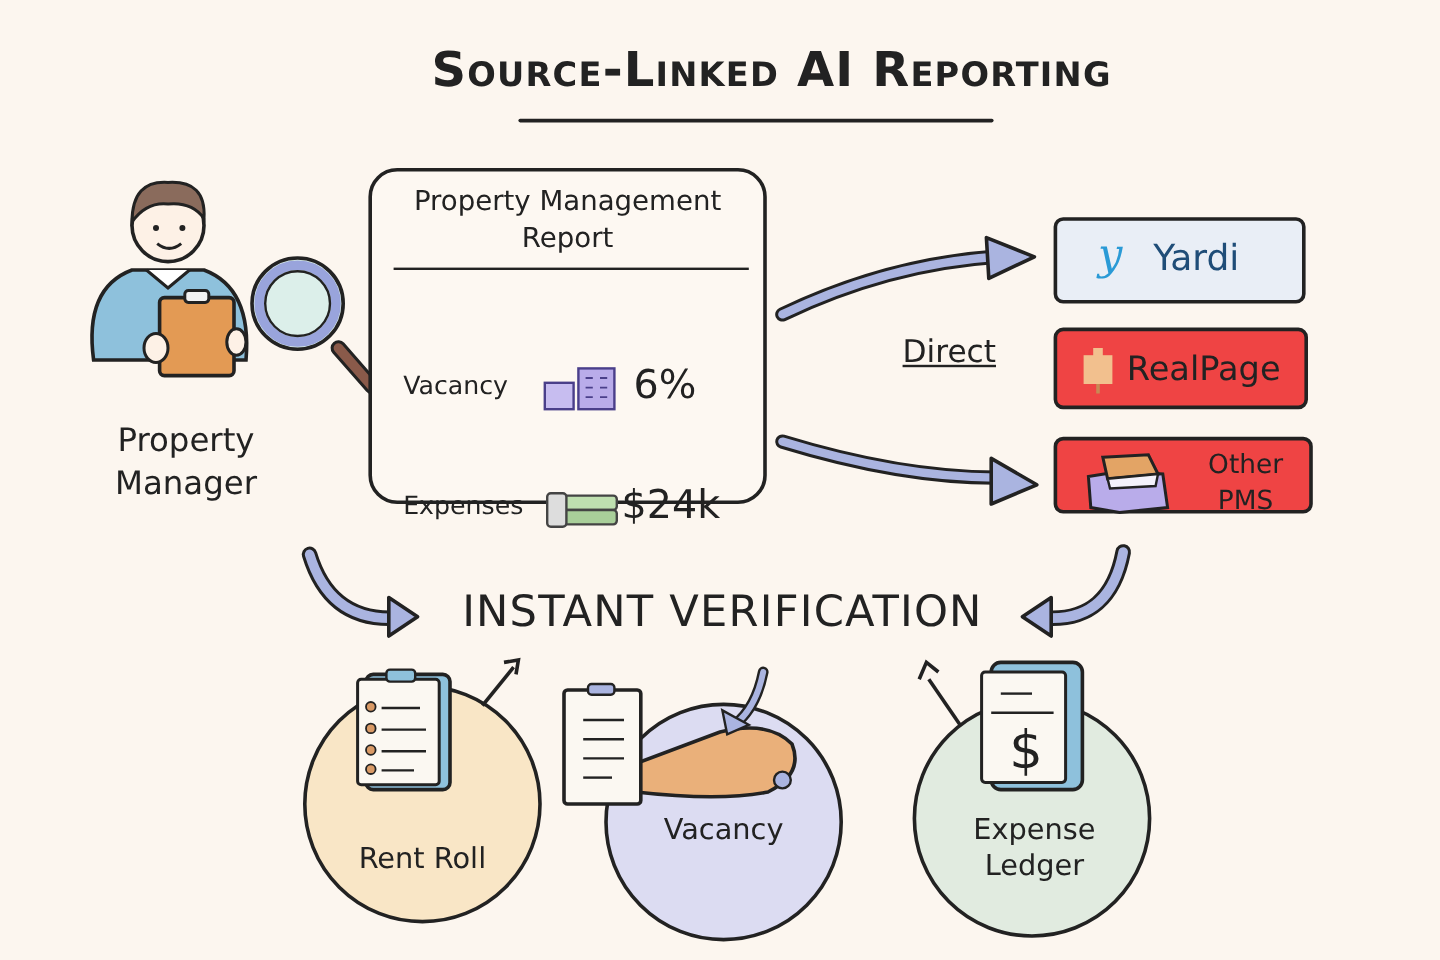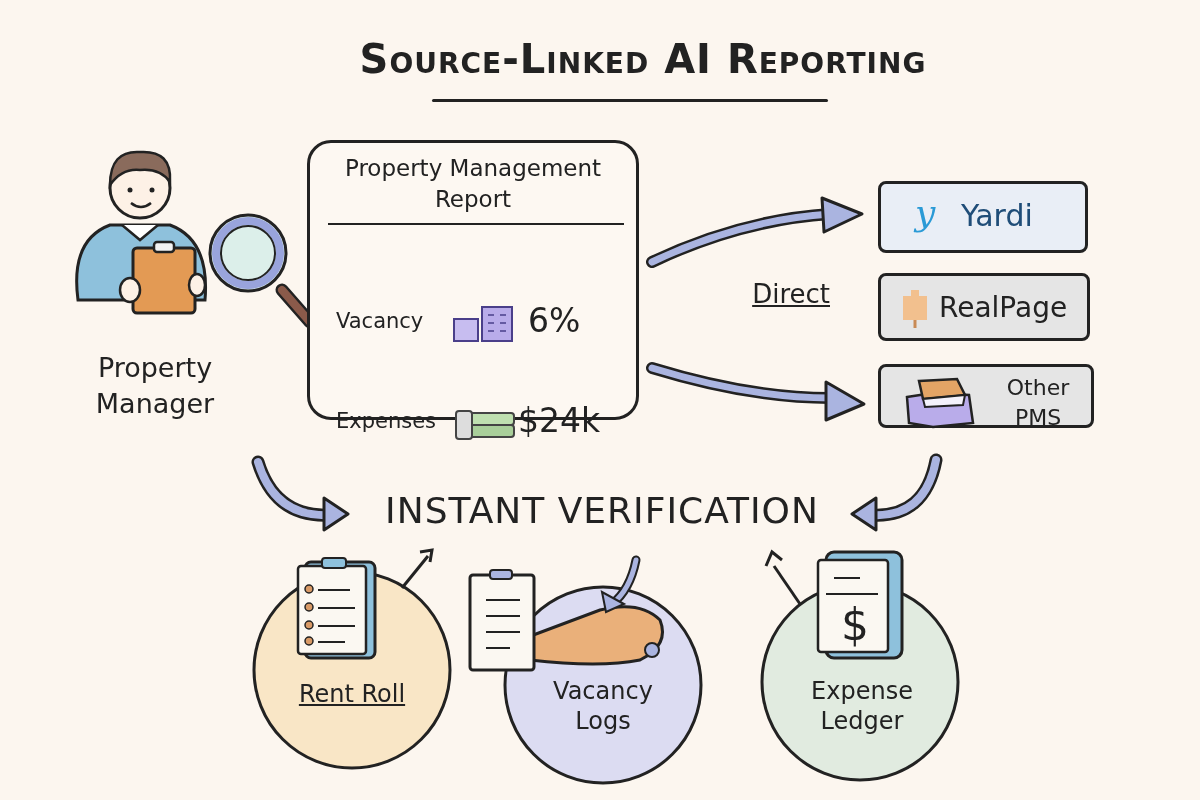--- a/index.html
+++ b/index.html
@@ -27,21 +27,21 @@
     border:3px solid #222; border-radius:24px; background:#fdf8f2; box-sizing:border-box;
   }
   #report-title { left:0; top:10px; width:100%; text-align:center; font-size:23px; line-height:31px; }
   #report-rule { left:18px; top:80px; width:296px; height:2px; background:#222; }
   .metric-row { left:0; width:100%; height:50px; }
   .metric-label { left:26px; top:10px; font-size:21px; }
   .metric-value { left:218px; top:2px; font-size:33px; }
   .metric-icon { top:4px; }
 
   .sys-box {
-    border:3px solid #222; border-radius:8px; background:#e5e5e5; box-sizing:border-box;
+    border:3px solid #222; border-radius:8px; background:#ef4444; box-sizing:border-box;
   }
   #yardi-box { left:878px; top:181px; width:210px; height:72px; background:#e9eef6; }
   #yardi-text { left:80px; top:14px; font-size:30px; color:#1f4d78; }
   #yardi-y { left:34px; top:8px; font-size:36px; color:#2a9ad6; font-family:"DejaVu Serif", serif; font-style:italic; }
   #realpage-box { left:878px; top:273px; width:212px; height:68px; }
   #realpage-text { left:58px; top:15px; font-size:28px; }
   #otherpms-box { left:878px; top:364px; width:216px; height:64px; }
   #otherpms-text { left:112px; top:6px; width:90px; text-align:center; font-size:22px; line-height:30px; }
 
   #direct-label { left:660px; top:278px; width:170px; text-align:right; font-size:26px; line-height:33px;text-decoration:underline; }
@@ -224,23 +224,22 @@
     <path d="M20 24 L62 20 L60 30 L22 32 Z" fill="#f4f2fb" stroke="#222" stroke-width="2"></path>
   </svg>
   <div id="otherpms-text" class="abs">
     <div>Other</div>
     <div>PMS</div>
   </div>
 </div>
 
 <div id="verify-label" class="abs">INSTANT VERIFICATION</div>
 
-<div class="abs circle-label" style="left:272px;top:679px;width:160px;text-decoration:underline;">
+<div class="abs circle-label" style="left:272px;top:700px;width:160px;">
   <div>Rent Roll</div>
 </div>
 <div class="abs circle-label" style="left:523px;top:676px;width:160px;">
   <div>Vacancy</div>
-  <div>Logs</div>
 </div>
 <div class="abs circle-label" style="left:782px;top:676px;width:160px;">
   <div>Expense</div>
   <div>Ledger</div>
 </div>
 
 </body></html>

